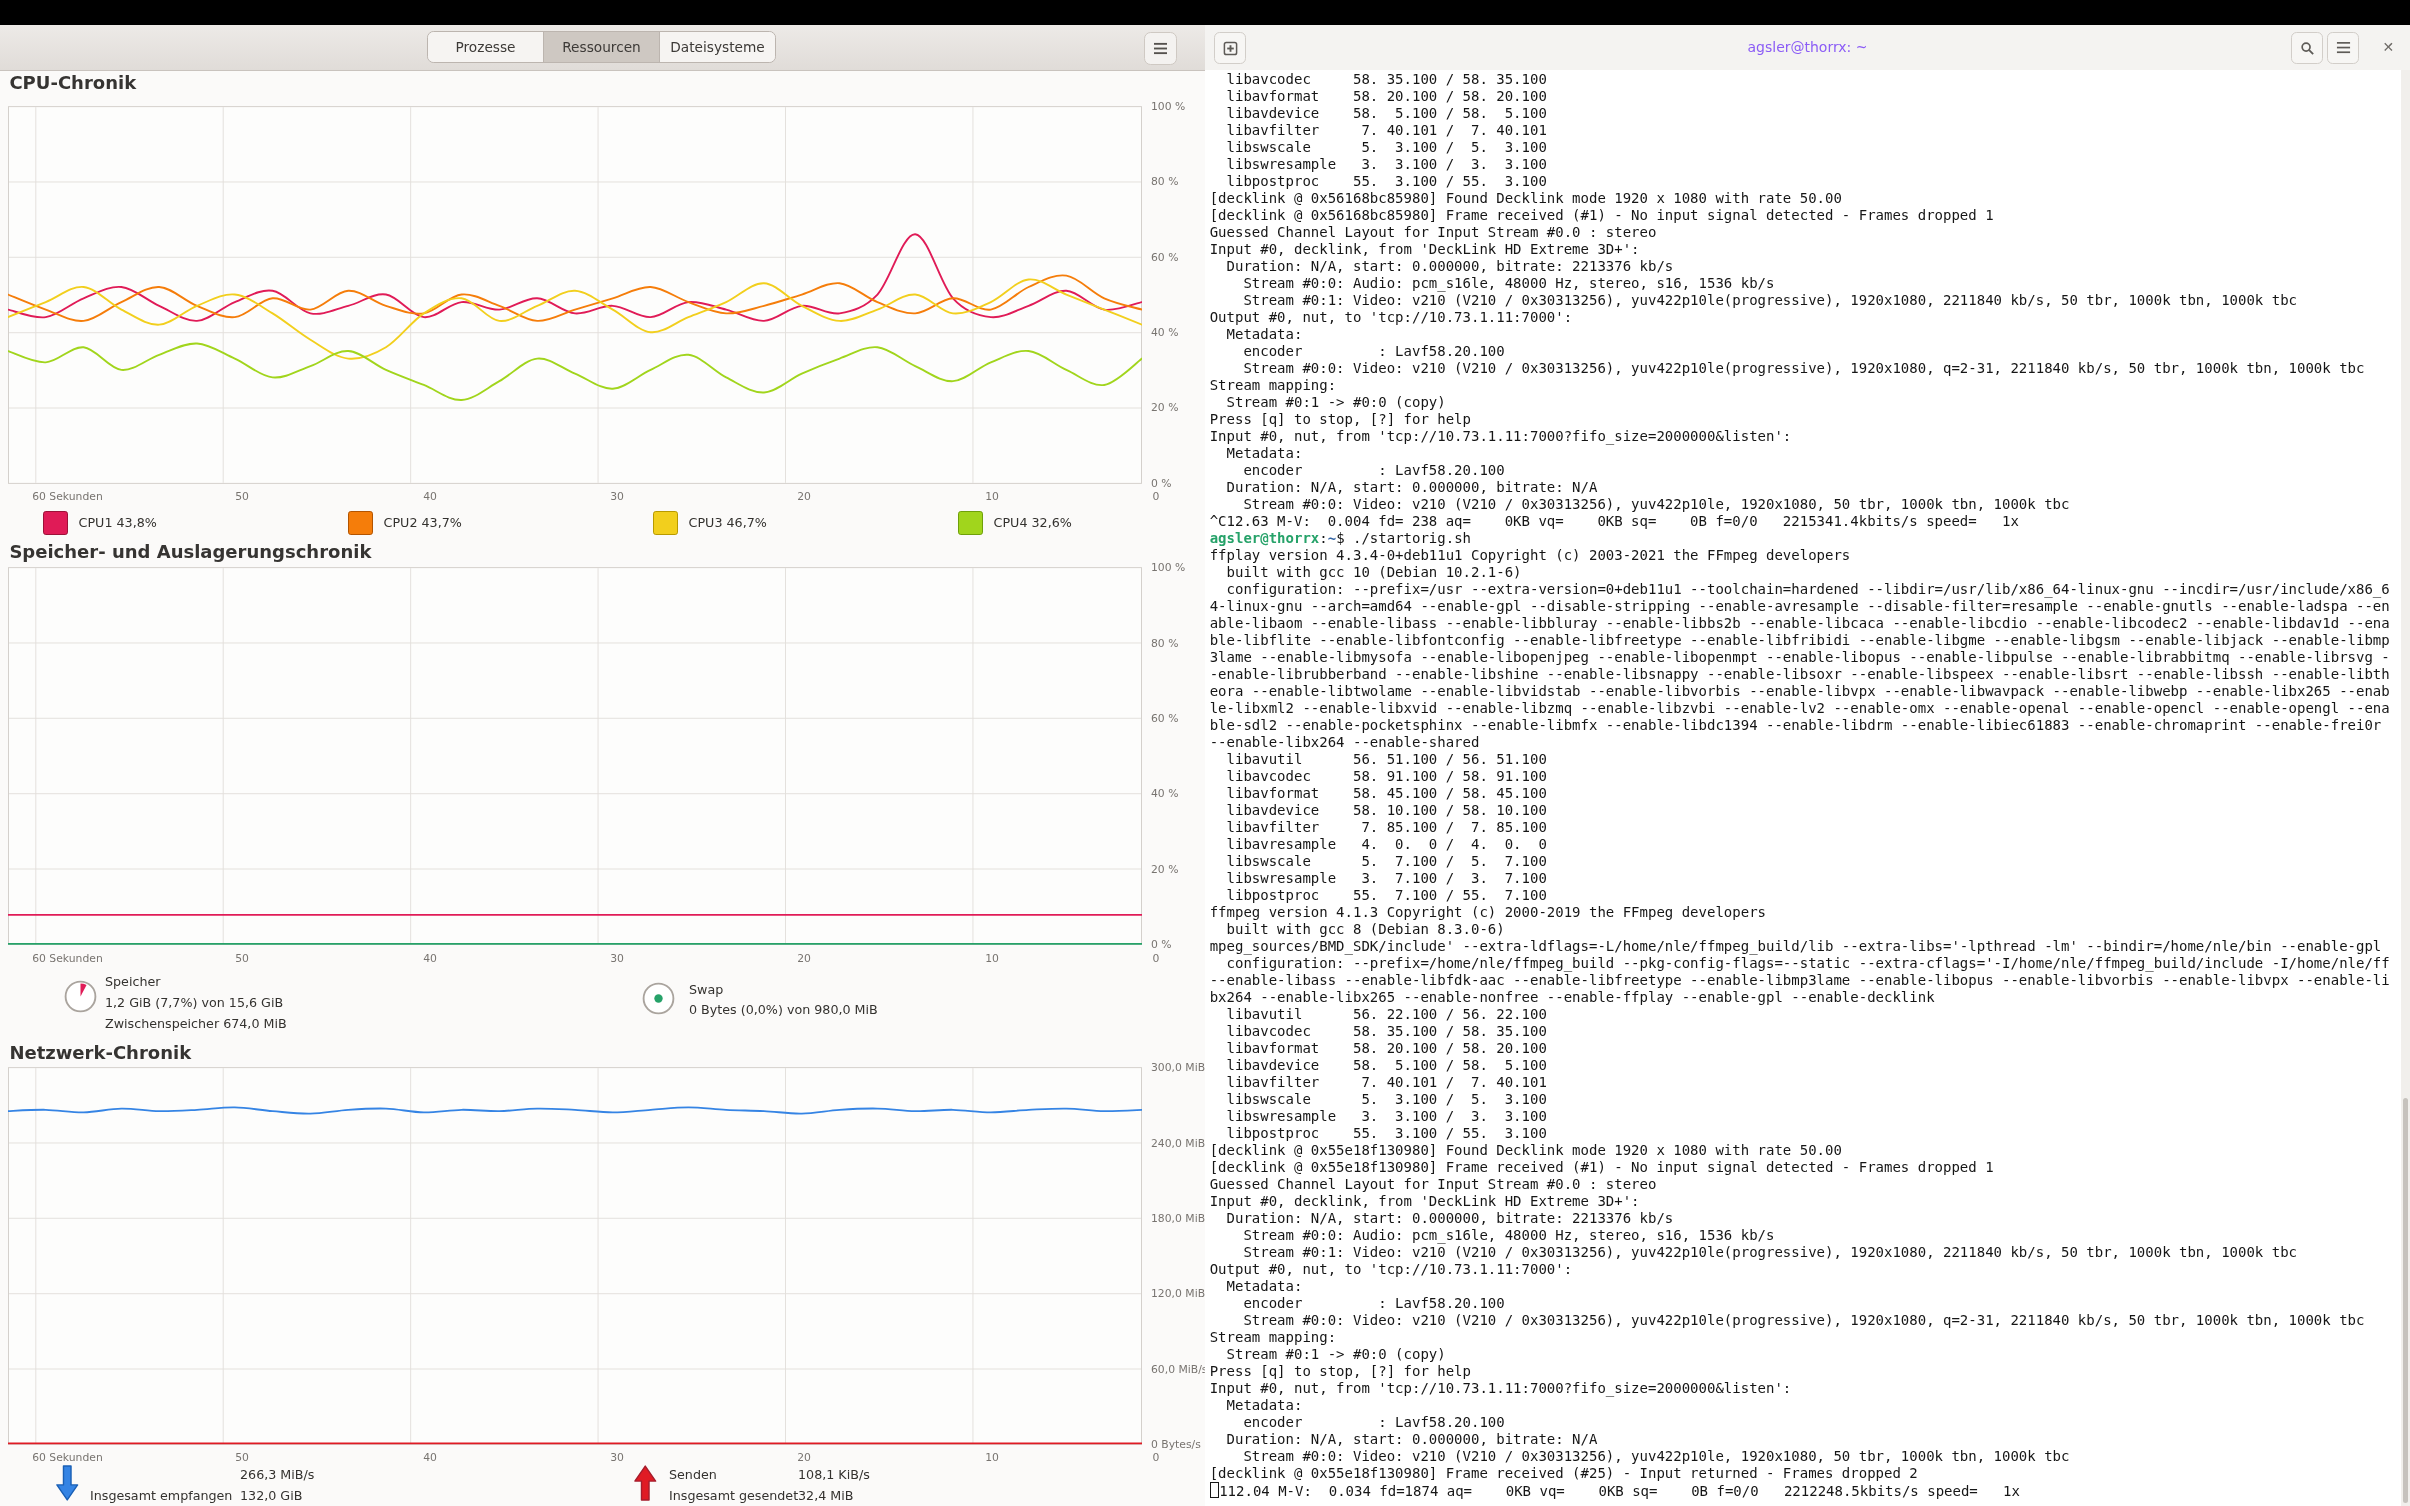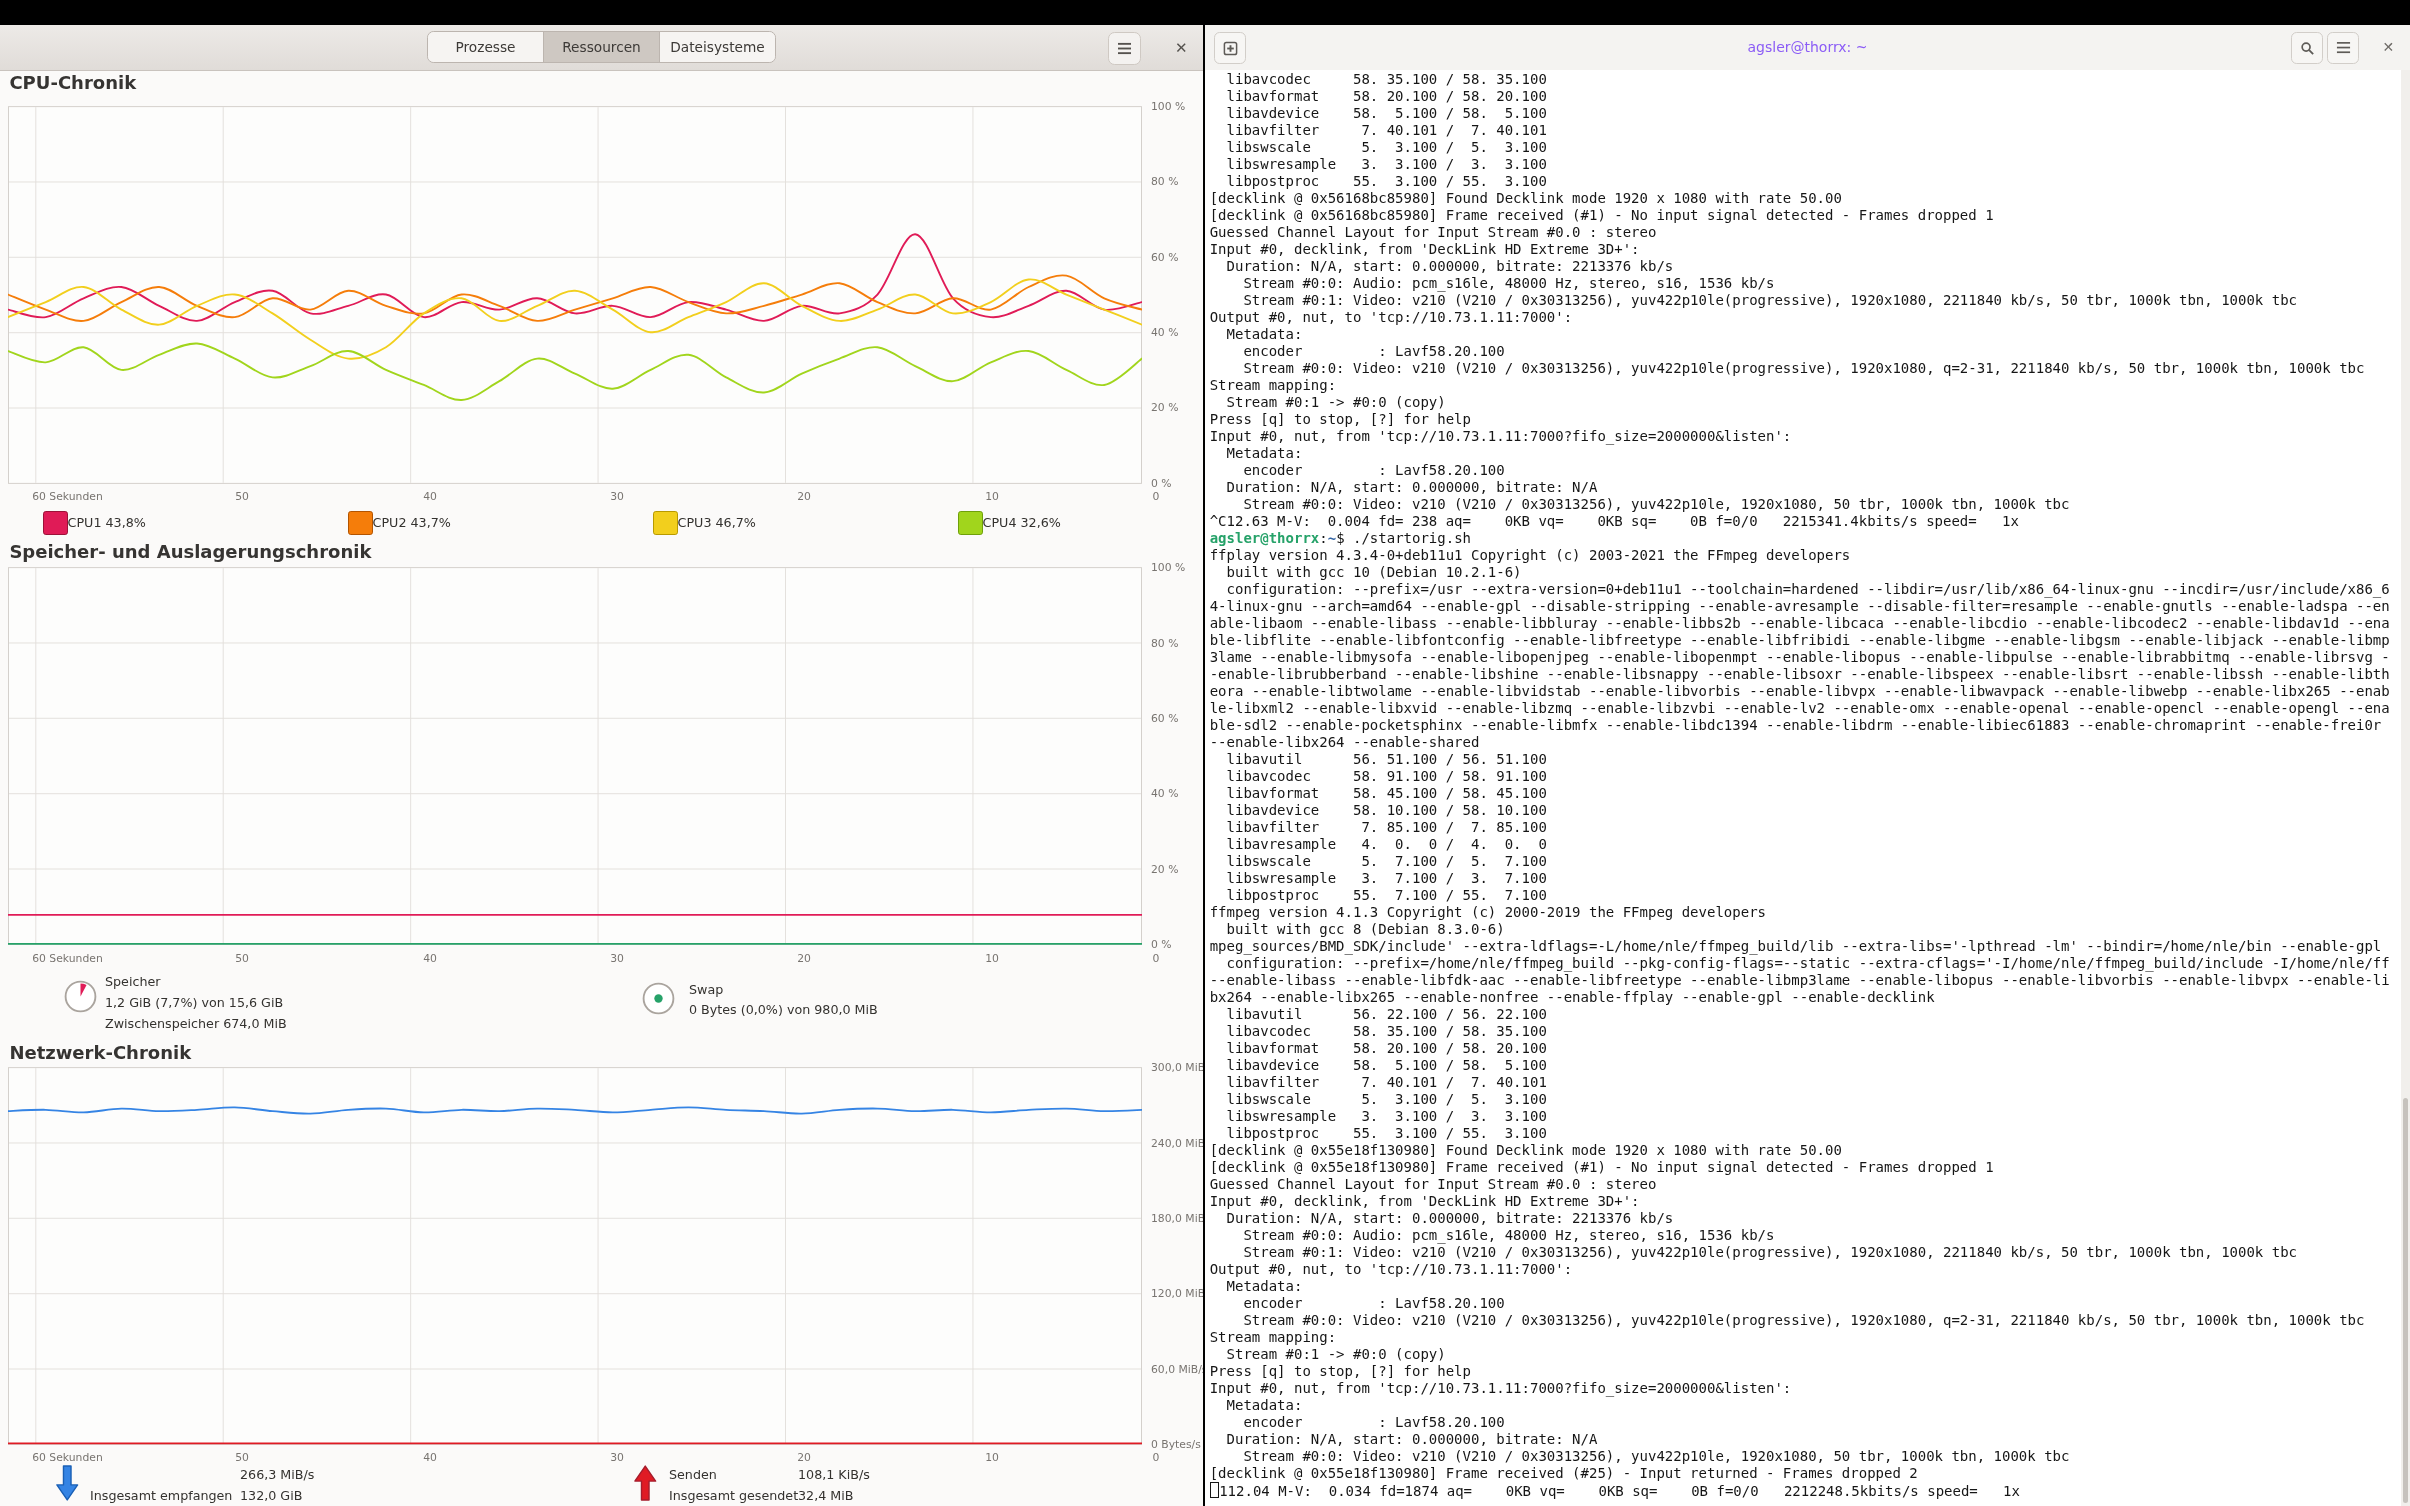--- a/index.html
+++ b/index.html
@@ -1,37 +1,37 @@
 <!DOCTYPE html>
 <html style="font-size:15px"><head>
 <meta charset="utf-8">
 <style>
   html,body{margin:0;padding:0;}
   body{width:2411px;height:1507px;background:#000;position:relative;
        font-family:"DejaVu Sans",sans-serif;overflow:hidden;}
   .window{position:absolute;top:24.5px;height:1482px;overflow:hidden;}
   
-  #sysmon{left:0;width:1203px;background:#fbfaf9;}
+  #sysmon{left:0;width:1203px;background:#fbfaf9;padding-left:36px;}
   .headerbar{position:absolute;left:0;top:0;right:0;height:45px;background:linear-gradient(#edeae7,#e0dcd8);
              border-bottom:0.9px solid #c9c3be;}
   .tab-group{position:absolute;left:427px;top:6.6px;display:flex;border:0.9px solid #bcb5af;border-radius:6.6px;overflow:hidden;}
   .tab{width:115px;height:30px;line-height:30px;text-align:center;font-size:13.7px;color:#3d3a37;
        background:#f6f4f2;border-right:0.9px solid #bcb5af;cursor:default;}
   .tab:last-child{border-right:none;}
   .tab.active{background:#cec8c2;}
   .hdr-btn{position:absolute;top:7.5px;width:31px;height:31px;border:0.9px solid #cfc9c3;border-radius:6.6px;
            background:#f4f2f0;display:flex;align-items:center;justify-content:center;}
   .hdr-close{position:absolute;top:11.3px;width:24.5px;height:24.5px;display:flex;align-items:center;justify-content:center;
              color:#55524e;font-size:15px;}
   .sec-title{position:absolute;left:9.4px;font-size:18px;font-weight:bold;color:#363432;}
   .chart{position:absolute;left:7.5px;}
   .ylab{position:absolute;font-size:10.8px;color:#787470;transform:translateY(-50%);white-space:nowrap;}
   .xlab{position:absolute;font-size:10.8px;color:#787470;transform:translateX(-50%);white-space:nowrap;margin-left:20px;}
   .xlab.first{transform:none;}
-  .legend-item{position:absolute;display:flex;align-items:center;gap:0;font-size:12.7px;color:#34322f;}
+  .legend-item{position:absolute;display:flex;align-items:center;gap:11px;font-size:12.7px;color:#34322f;}
   .swatch{width:22.6px;height:22.6px;border-radius:2.8px;}
   .gauge-label{position:absolute;font-size:12.7px;color:#34322f;white-space:nowrap;}
   
   #terminal{left:1205px;width:1205px;background:#ffffff;}
   .term-titlebar{position:absolute;left:0;top:0;right:0;height:45px;background:#f4f3f1;border-bottom:0.9px solid #dbd8d4;}
   .term-title{position:absolute;left:0;right:0;top:0;height:45px;line-height:45px;text-align:center;
               color:#8b5cf6;font-size:14px;}
   .term-btn{position:absolute;top:7.5px;width:30px;height:30px;border:0.9px solid #d2cec9;border-radius:5.6px;
             background:#f7f6f4;display:flex;align-items:center;justify-content:center;}
   .term-close{position:absolute;top:10.4px;width:24.5px;height:24.5px;display:flex;align-items:center;justify-content:center;

